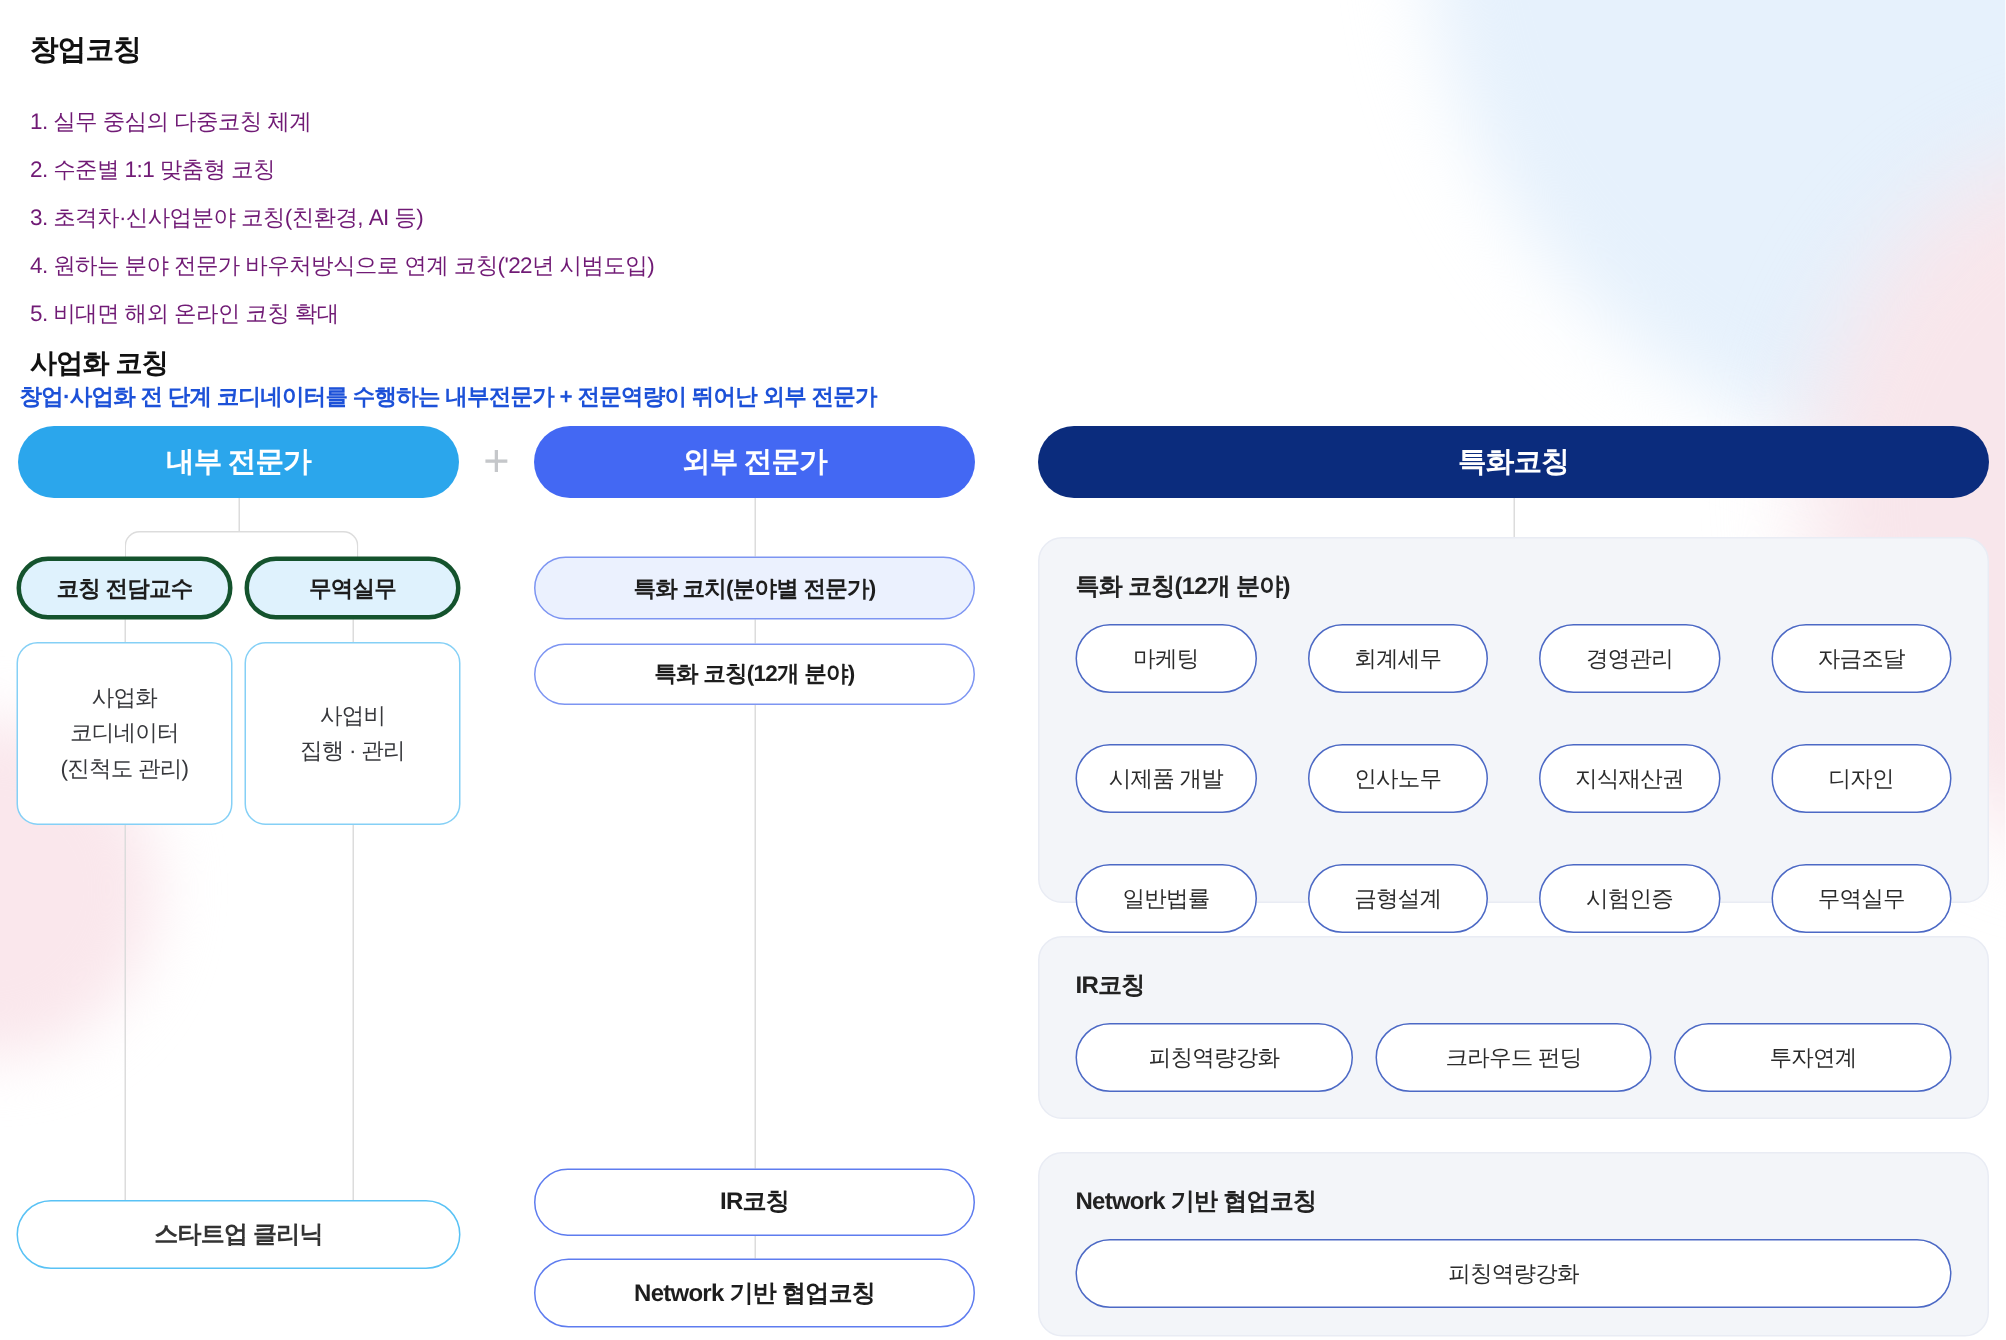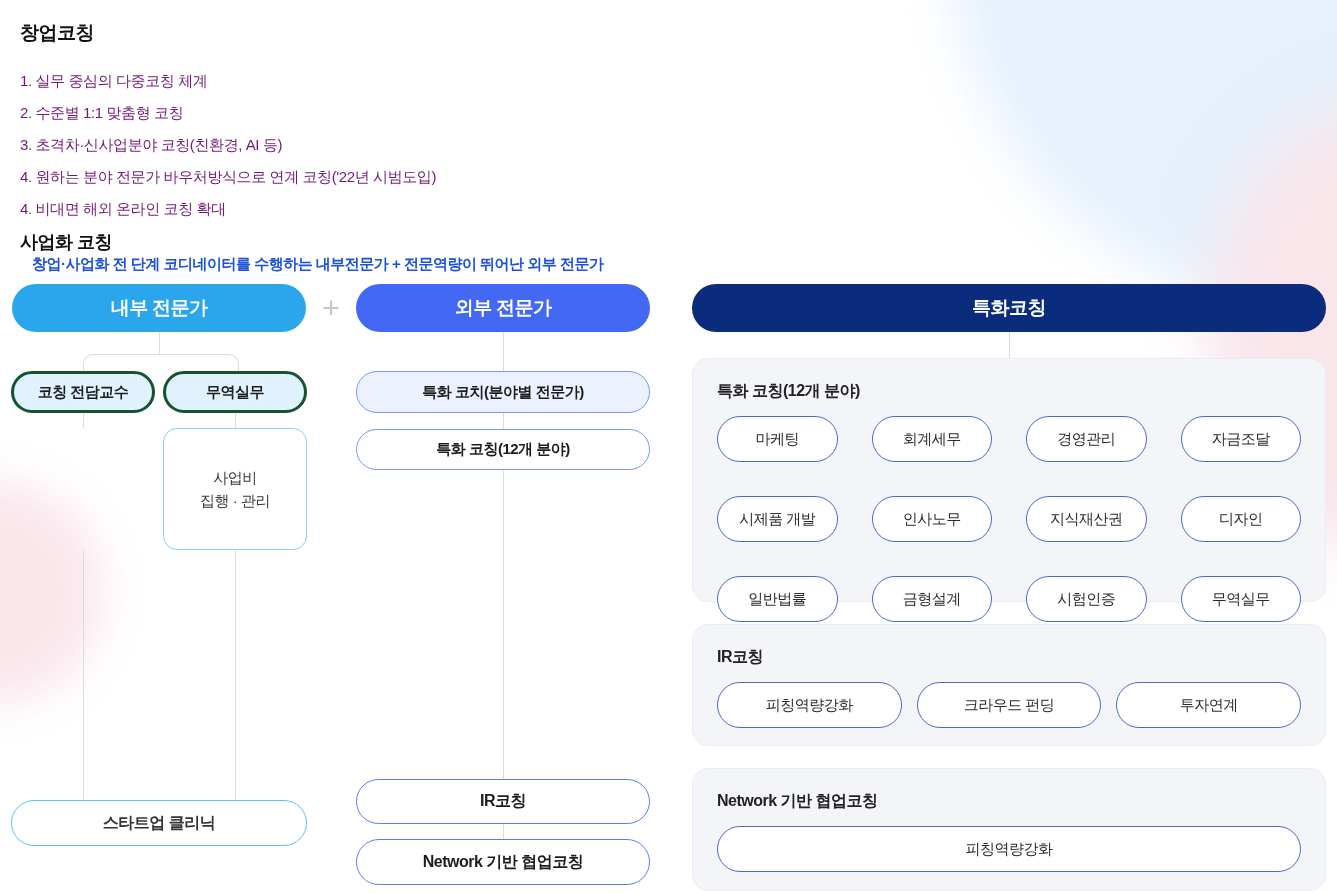--- a/index.html
+++ b/index.html
@@ -14,21 +14,21 @@
   .blob-blue   { left:950px;  top:-430px; width:740px; height:740px; background:#E6F1FC; filter:blur(26px); }
   .blob-pink-right { left:1205px; top:95px;  width:420px; height:470px; background:#F8E6EB; filter:blur(30px); }
   .blob-pink-left  { left:-120px; top:480px; width:225px; height:225px; background:#FAE7EC; filter:blur(20px); }
   .content { position:absolute; inset:0; z-index:1; }
 
   
   .h1 { position:absolute; left:20px; top:20px; font-size:19px; font-weight:bold; color:#111; letter-spacing:-0.5px; }
   .intro { position:absolute; left:20px; top:72px; }
   .intro div { height:32px; font-size:15px; color:#701a75; letter-spacing:-0.4px; }
   .h2 { position:absolute; left:20px; top:230px; font-size:18px; font-weight:bold; color:#111; letter-spacing:-0.5px; }
-  .subtitle { position:absolute; left:32px; top:255px; font-size:15px; font-weight:bold; color:#1C51D8; letter-spacing:-0.5px; }
+  .subtitle { position:absolute; left:13px; top:255px; font-size:15px; font-weight:bold; color:#1C51D8; letter-spacing:-0.5px; }
 
   
   .hpill { position:absolute; top:284px; height:48px; border-radius:26px;
            display:flex; align-items:center; justify-content:center;
            color:#fff; font-size:19px; font-weight:bold; letter-spacing:-0.5px;font-family:Liberation Serif, serif; }
   .hpill-internal    { left:12px;  width:294px; background:#2BA6EC; }
   .hpill-external    { left:356px; width:294px; background:#4368F3; }
   .hpill-specialized { left:692px; width:634px; background:#0B2C7D; }
   .plus { position:absolute; left:306px; top:284px; width:50px; height:48px;
           display:flex; align-items:center; justify-content:center;
@@ -90,21 +90,21 @@
   <div class="blob blob-pink-left"></div>
 
   <div class="content">
 
     <div class="h1">창업코칭</div>
     <div class="intro">
       <div>1. 실무 중심의 다중코칭 체계</div>
       <div>2. 수준별 1:1 맞춤형 코칭</div>
       <div>3. 초격차·신사업분야 코칭(친환경, AI 등)</div>
       <div>4. 원하는 분야 전문가 바우처방식으로 연계 코칭('22년 시범도입)</div>
-      <div>4. 비대면 해외 온라인 코칭 확대</div>
+      <div>5. 비대면 해외 온라인 코칭 확대</div>
     </div>
 
     <div class="h2">사업화 코칭</div>
     <div class="subtitle">창업·사업화 전 단계 코디네이터를 수행하는 내부전문가 + 전문역량이 뛰어난 외부 전문가</div>
 
     <div class="hpill hpill-internal">내부 전문가</div>
     <div class="plus">+</div>
     <div class="hpill hpill-external">외부 전문가</div>
     <div class="hpill hpill-specialized">특화코칭</div>
 
@@ -118,20 +118,27 @@
     <div class="vline" style="left:503px; top:332px; height:39px;"></div>
     <div class="vline" style="left:503px; top:413px; height:16px;"></div>
     <div class="vline" style="left:503px; top:470px; height:309px;"></div>
     <div class="vline" style="left:503px; top:824px; height:15px;"></div>
 
     <div class="vline" style="left:1009px; top:332px; height:26px;"></div>
 
     <div class="subpill subpill-1">코칭 전담교수</div>
     <div class="subpill subpill-2">무역실무</div>
 
+    <div class="lbox lbox-1">
+      <div>
+        <span>사업화</span>
+        <span>코디네이터</span>
+        <span>(진척도 관리)</span>
+      </div>
+    </div>
     <div class="lbox lbox-2">
       <div>
         <span>사업비</span>
         <span>집행 · 관리</span>
       </div>
     </div>
 
     <div class="bottom-pill pill-clinic">스타트업 클리닉</div>
 
     <div class="mpill mpill-coach">특화 코치(분야별 전문가)</div>

